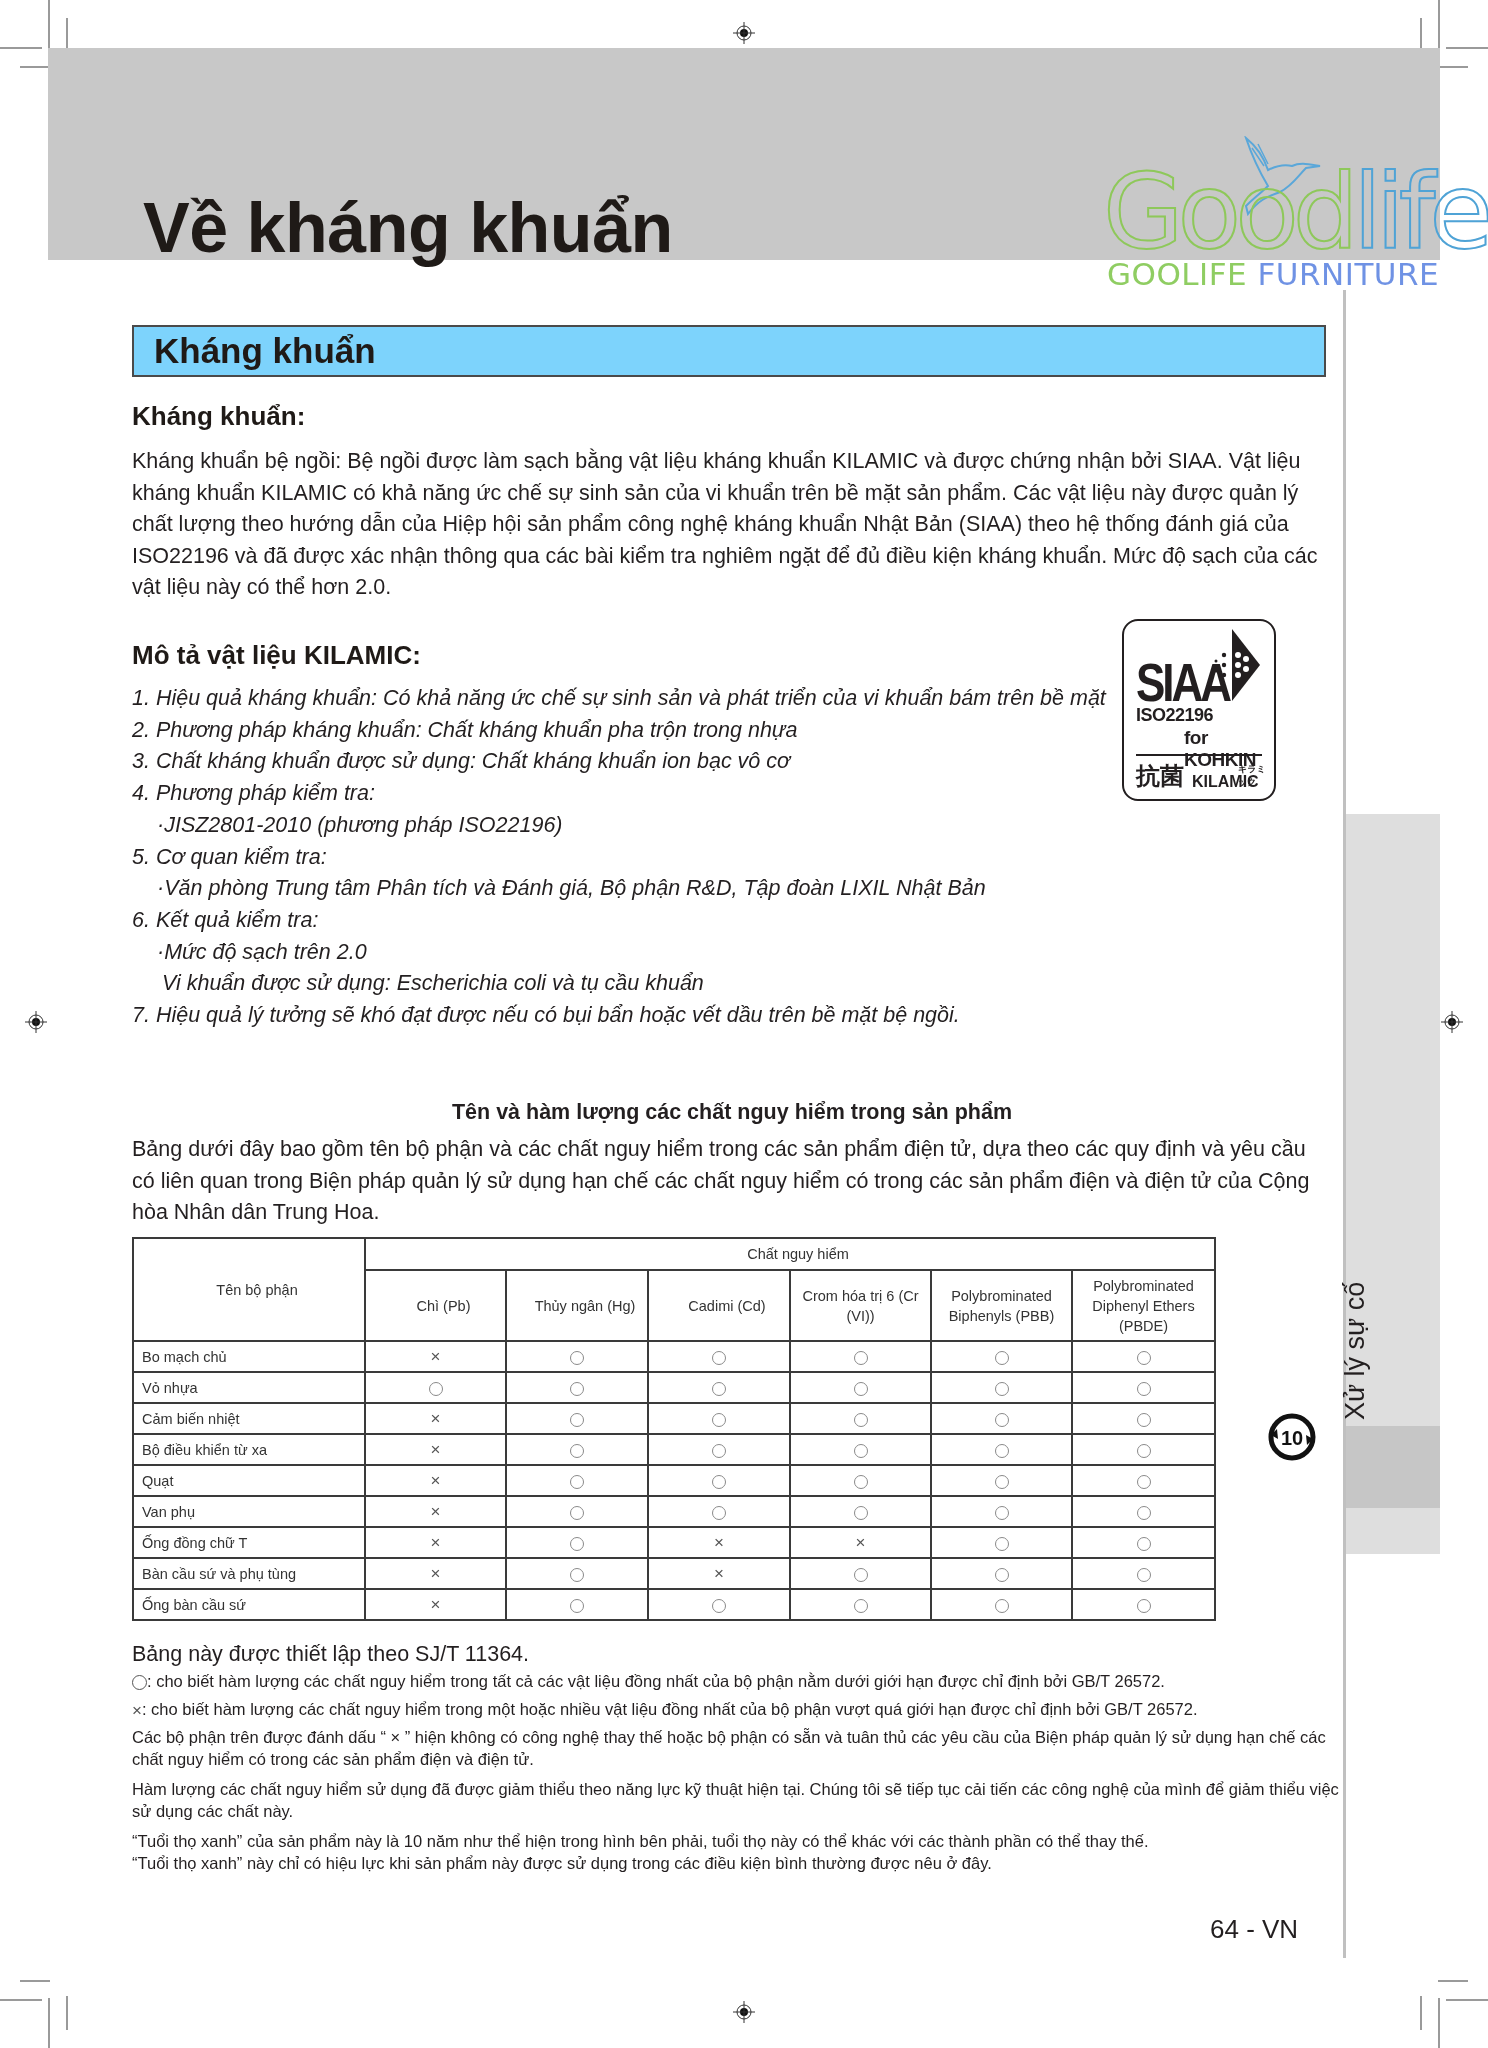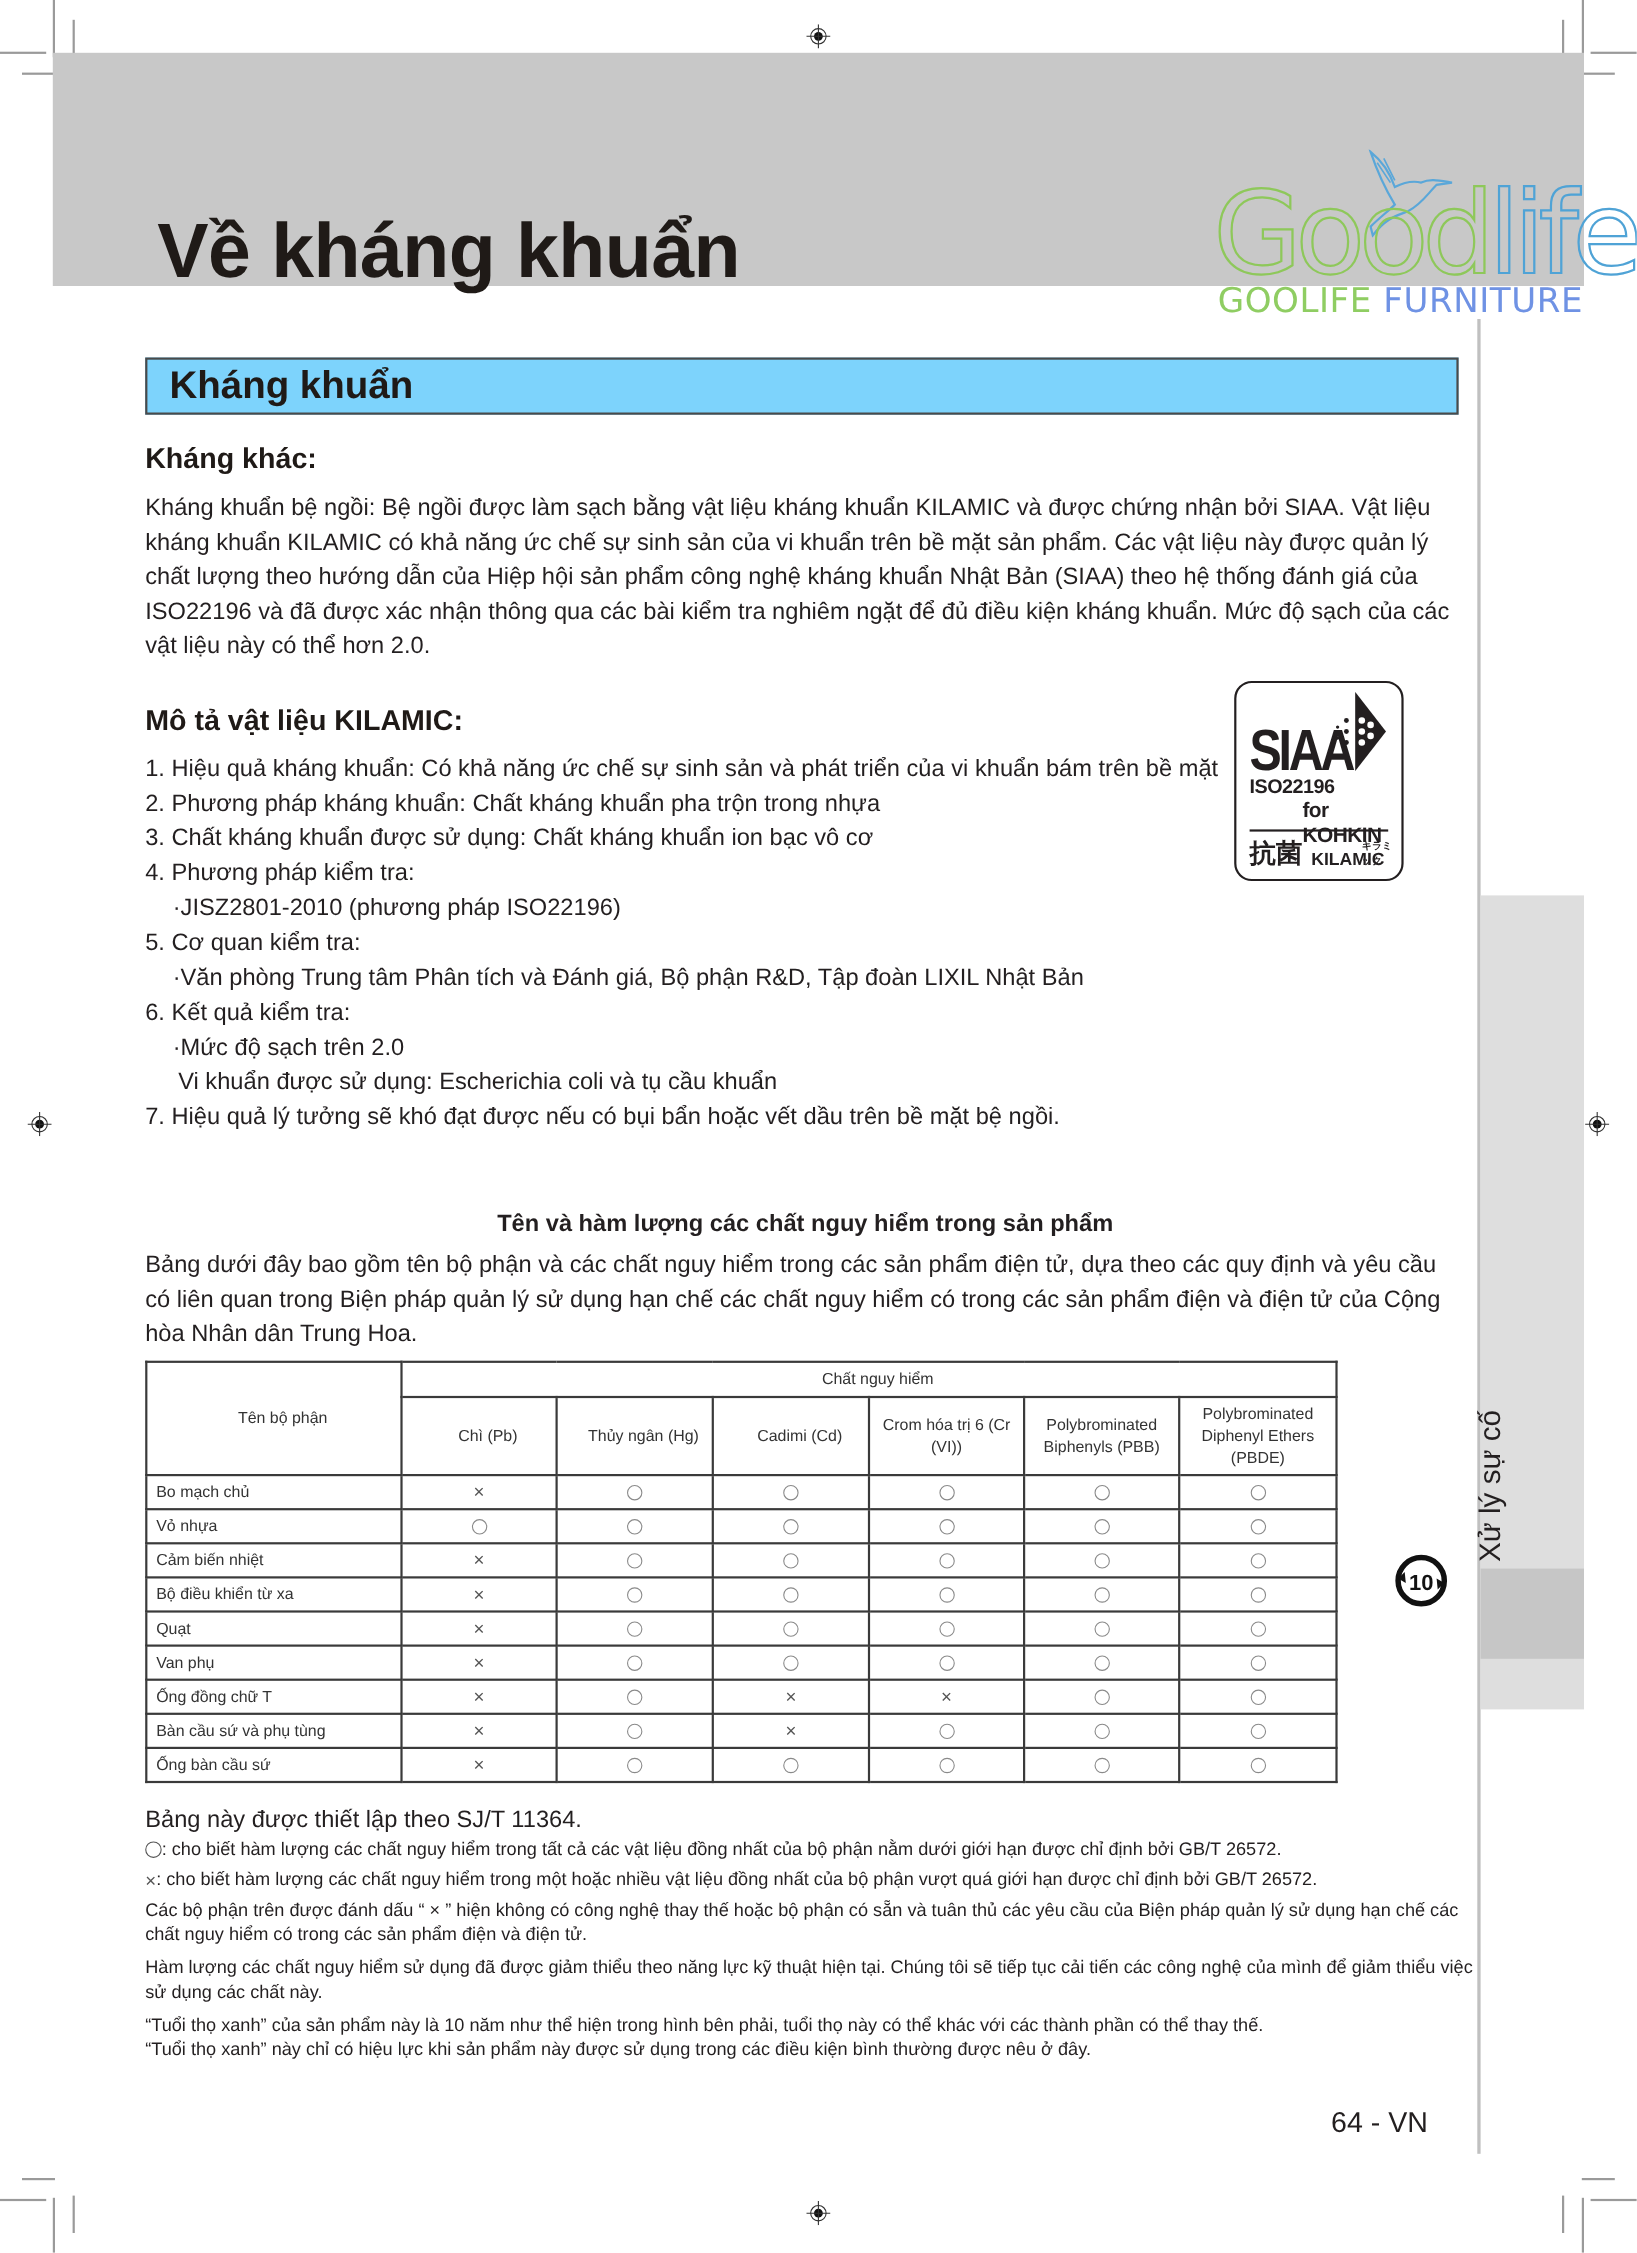--- a/index.html
+++ b/index.html
@@ -20,21 +20,21 @@
   
   .side-line { position:absolute; left:1343px; top:290px; width:3px; height:1668px; background:#c0c0c0; }
   .side-tab { position:absolute; left:1346px; top:814px; width:94px; height:740px; background:#dedede; }
   .side-tab-dark { position:absolute; left:1346px; top:1426px; width:94px; height:82px; background:#c6c6c6; }
   .side-label { position:absolute; left:1340px; top:1420px; transform-origin:0 0; transform:rotate(-90deg); font-size:27px; white-space:nowrap; color:#231f20; }
   
   .section-box { position:absolute; left:132px; top:325px; width:1190px; height:48px; background:#7dd3fc; border:2px solid #4a4a4a; }
   .section-box h2 { margin:0; position:absolute; left:20px; top:4px; font-size:35px; font-weight:bold; color:#1f1a17; }
   h3 { margin:0; font-size:26px; font-weight:bold; color:#1f1a17; position:absolute; }
   .para { position:absolute; left:132px; width:1200px; font-size:21.5px; line-height:31.5px; }
-  .list { position:absolute; left:132px; top:683px; width:1020px; font-size:21.5px; line-height:31.7px; }
+  .list { position:absolute; left:132px; top:683px; width:1020px; font-size:21.5px; line-height:31.7px;font-style:italic; }
   .list .item { padding-left:25px; text-indent:-25px; }
   .list .sub { padding-left:25px; }
   .list .sub2 { padding-left:30px; }
   .siaa { position:absolute; left:1122px; top:619px; width:150px; height:178px; border:2px solid #231f20; border-radius:16px; }
   .siaa .big { position:absolute; left:12px; top:32px; font-size:44px; font-weight:bold; letter-spacing:-3px; transform:scaleY(1.2); transform-origin:0 0; }
   .siaa .iso { position:absolute; left:12px; top:84px; font-size:18px; font-weight:bold; letter-spacing:-0.5px; }
   .siaa .for { position:absolute; left:12px; top:106px; font-size:19px; font-weight:bold; letter-spacing:-0.5px;margin-left:48px; }
   .siaa .rule { position:absolute; left:12px; top:133px; width:126px; height:2px; background:#231f20; }
   .siaa .kanji { position:absolute; left:12px; top:139px; font-size:24px; font-weight:bold; }
   .siaa .kata { position:absolute; left:70px; top:142px; font-size:9px; font-weight:bold;margin-left:44px; }
@@ -113,21 +113,21 @@
 </div>
 
 <div class="side-line"></div>
 <div class="side-tab"></div>
 <div class="side-tab-dark"></div>
 <div class="side-label">Xử lý sự cố</div>
 
 <div class="section-box">
   <h2>Kháng khuẩn</h2>
 </div>
-<h3 style="left:132px;top:401px">Kháng khác:</h3>
+<h3 style="left:132px;top:401px">Kháng khuẩn:</h3>
 <div class="para" style="top:446px">Kháng khuẩn bệ ngồi: Bệ ngồi được làm sạch bằng vật liệu kháng khuẩn KILAMIC và được chứng nhận bởi SIAA. Vật liệu kháng khuẩn KILAMIC có khả năng ức chế sự sinh sản của vi khuẩn trên bề mặt sản phẩm. Các vật liệu này được quản lý chất lượng theo hướng dẫn của Hiệp hội sản phẩm công nghệ kháng khuẩn Nhật Bản (SIAA) theo hệ thống đánh giá của ISO22196 và đã được xác nhận thông qua các bài kiểm tra nghiêm ngặt để đủ điều kiện kháng khuẩn. Mức độ sạch của các vật liệu này có thể hơn 2.0.</div>
 
 <h3 style="left:132px;top:640px">Mô tả vật liệu KILAMIC:</h3>
 
 <div class="list">
   <div class="item">1. Hiệu quả kháng khuẩn: Có khả năng ức chế sự sinh sản và phát triển của vi khuẩn bám trên bề mặt</div>
   <div class="item">2. Phương pháp kháng khuẩn: Chất kháng khuẩn pha trộn trong nhựa</div>
   <div class="item">3. Chất kháng khuẩn được sử dụng: Chất kháng khuẩn ion bạc vô cơ</div>
   <div class="item">4. Phương pháp kiểm tra:</div>
   <div class="sub">·JISZ2801-2010 (phương pháp ISO22196)</div>

